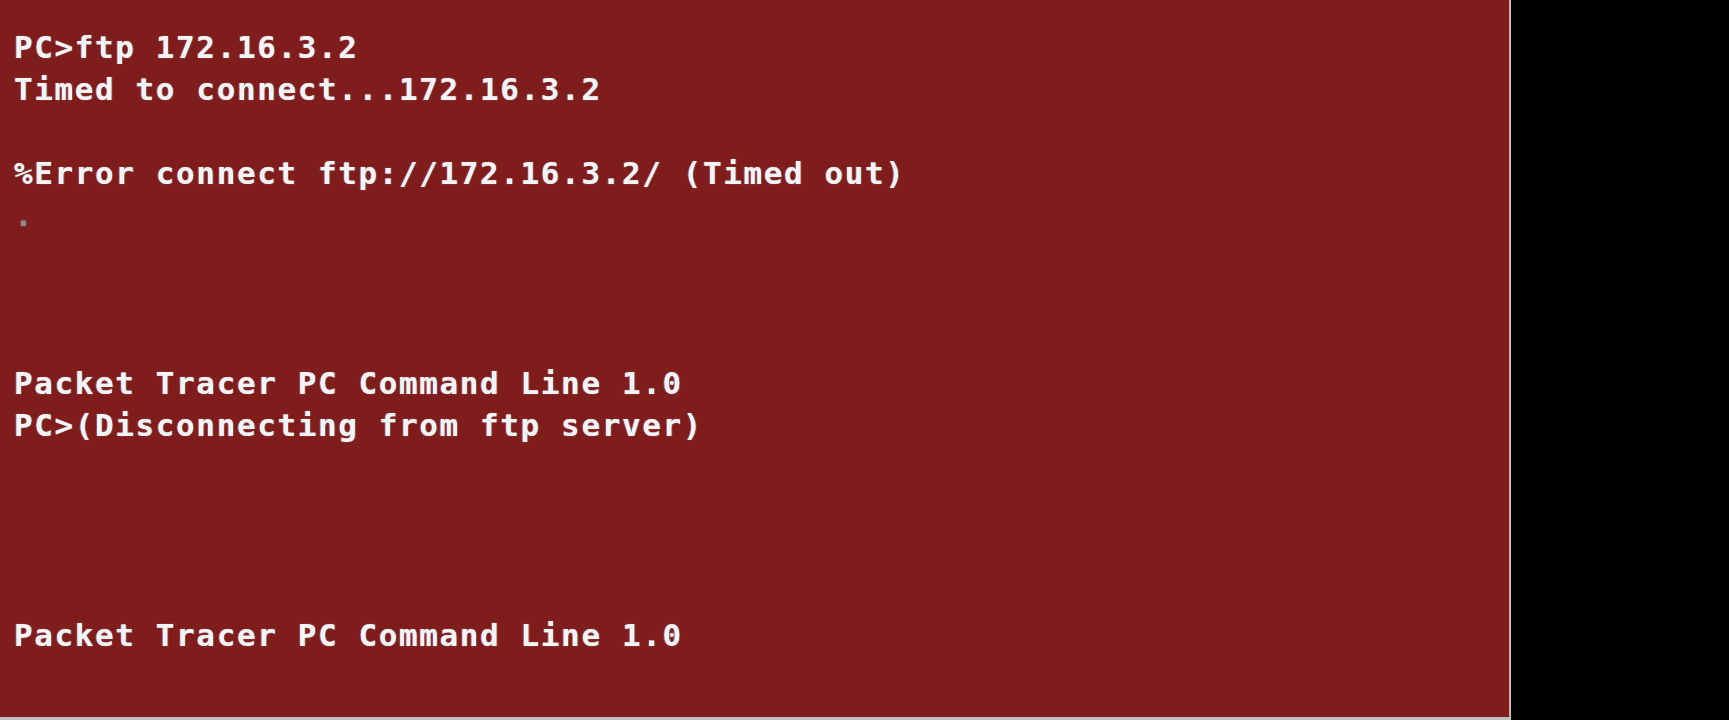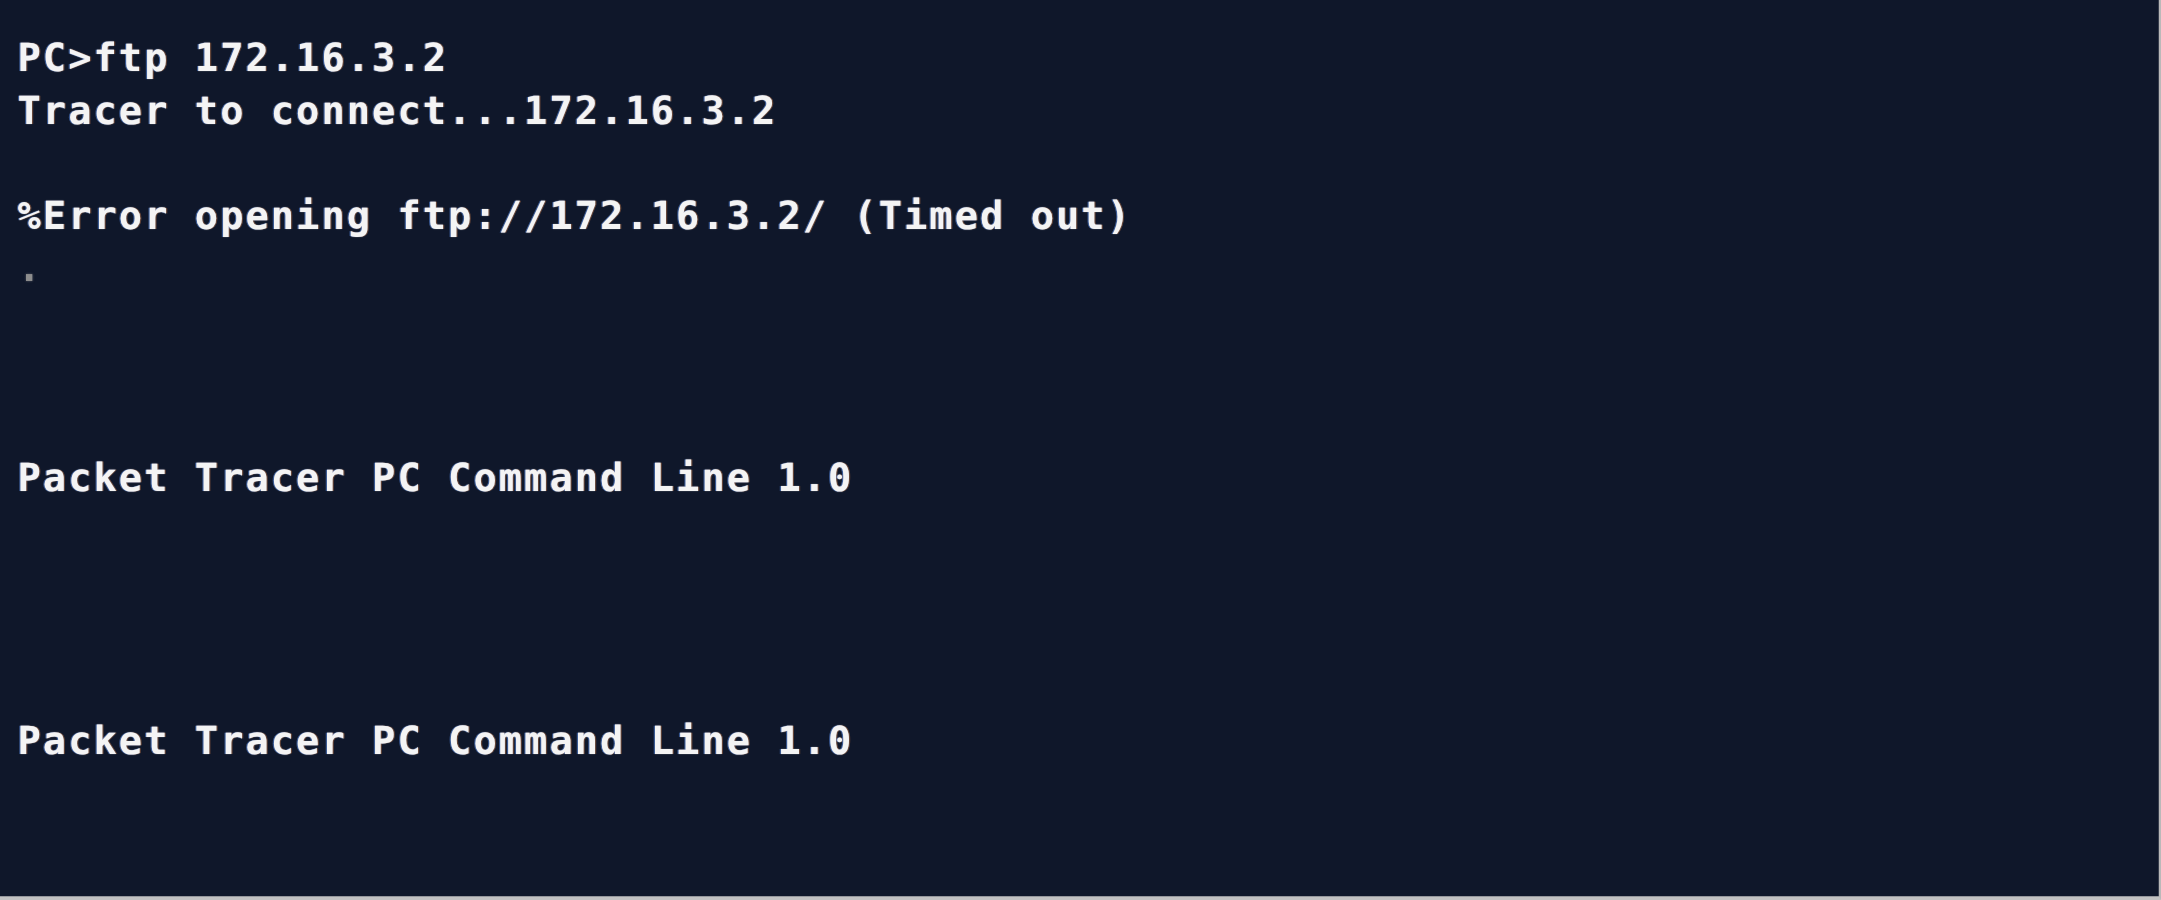--- a/index.html
+++ b/index.html
@@ -9,23 +9,23 @@
     background: #000000;
   }
   body {
     width: 1729px;
     height: 720px;
     overflow: hidden;
     font-family: "DejaVu Sans Mono", "Liberation Mono", monospace;
   }
   #terminal {
     position: relative;
-    width: 1729px;
+    width: 1511px;
     height: 720px;
-    background: #0f172a;
+    background: #7f1d1d;
     box-sizing: border-box;
     border-right: 2px solid #b9b9b9;
     border-bottom: 3px solid #c2c2c2;
     overflow: hidden;
   }
   #screen {
     position: absolute;
     left: 0;
     top: 0;
     right: 0;
@@ -57,36 +57,37 @@
   }
 </style>
 </head>
 <body>
 
 <div id="terminal">
   <div id="screen">
 
     <div class="line">PC&gt;ftp 172.16.3.2</div>
 
-    <div class="line">Tracer to connect...172.16.3.2</div>
+    <div class="line">Timed to connect...172.16.3.2</div>
 
     <div class="line blank"></div>
 
-    <div class="line">%Error opening ftp://172.16.3.2/ (Timed out)</div>
+    <div class="line">%Error connect ftp://172.16.3.2/ (Timed out)</div>
 
     <div class="line faint">.</div>
 
     <div class="line blank"></div>
 
     <div class="line blank"></div>
 
     <div class="line blank"></div>
 
     <div class="line">Packet Tracer PC Command Line 1.0</div>
 
+    <div class="line">PC&gt;(Disconnecting from ftp server)</div>
 
     <div class="line blank"></div>
 
     <div class="line blank"></div>
 
     <div class="line blank"></div>
 
     <div class="line blank"></div>
 
     <div class="line">Packet Tracer PC Command Line 1.0</div>

